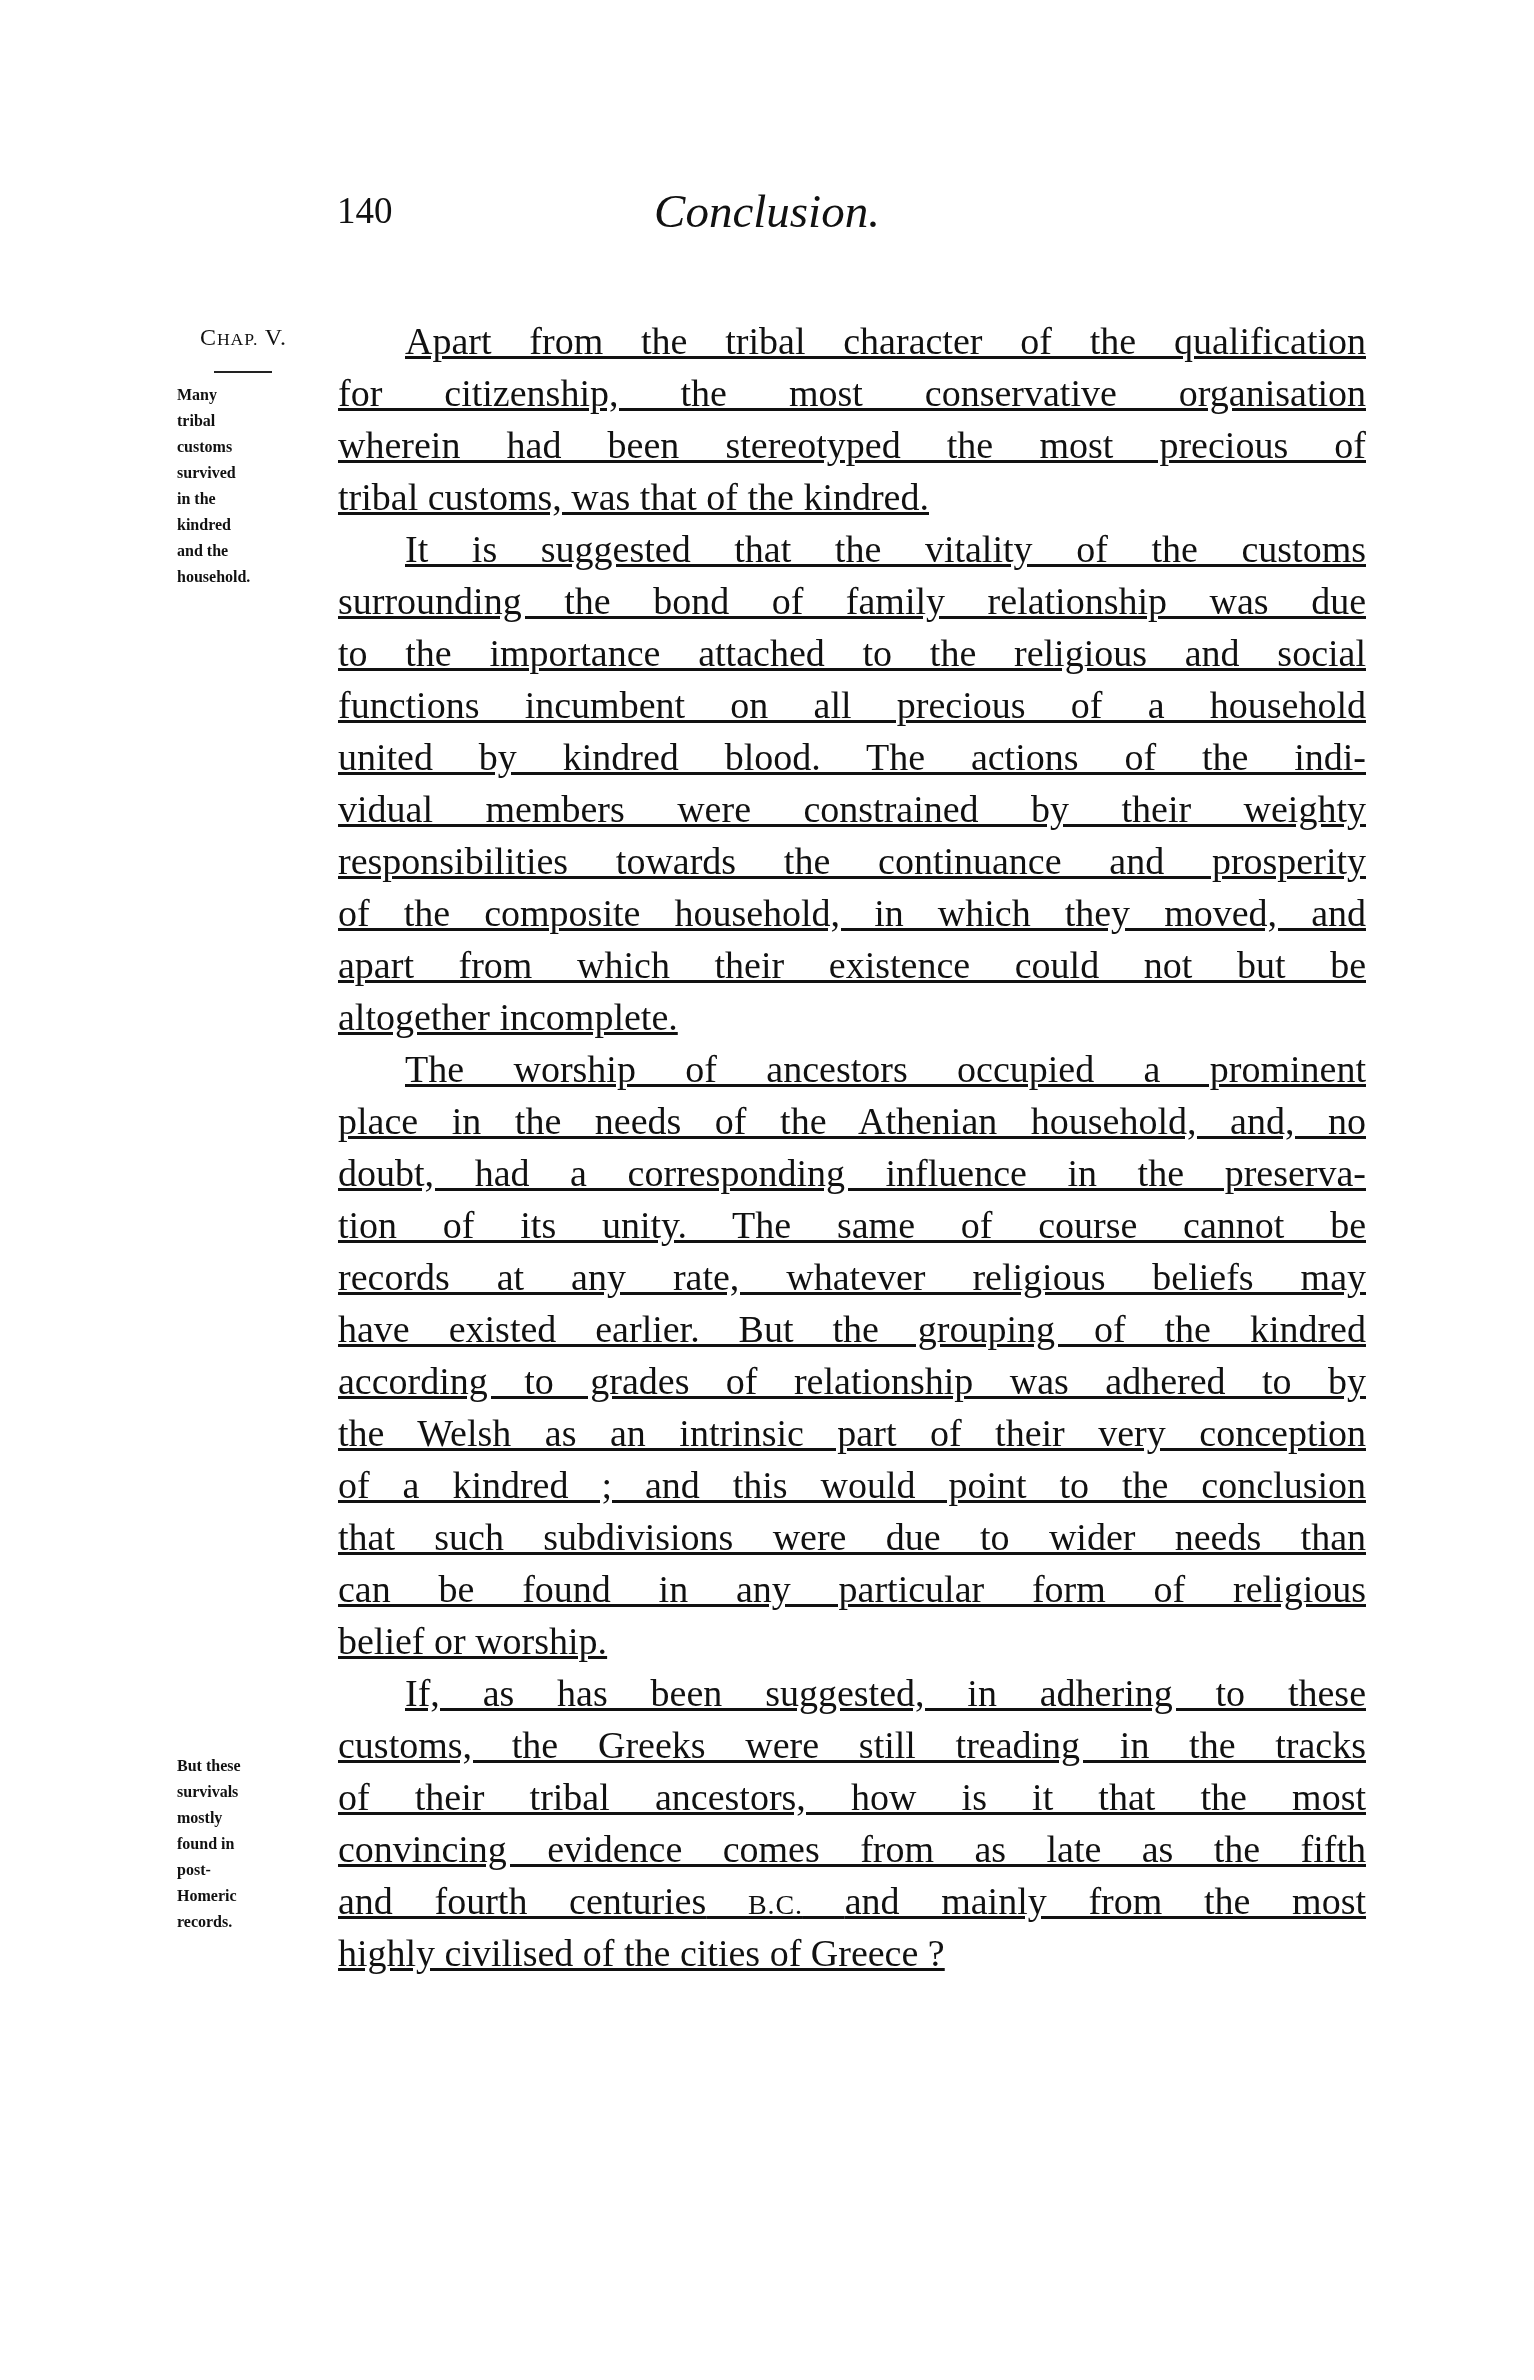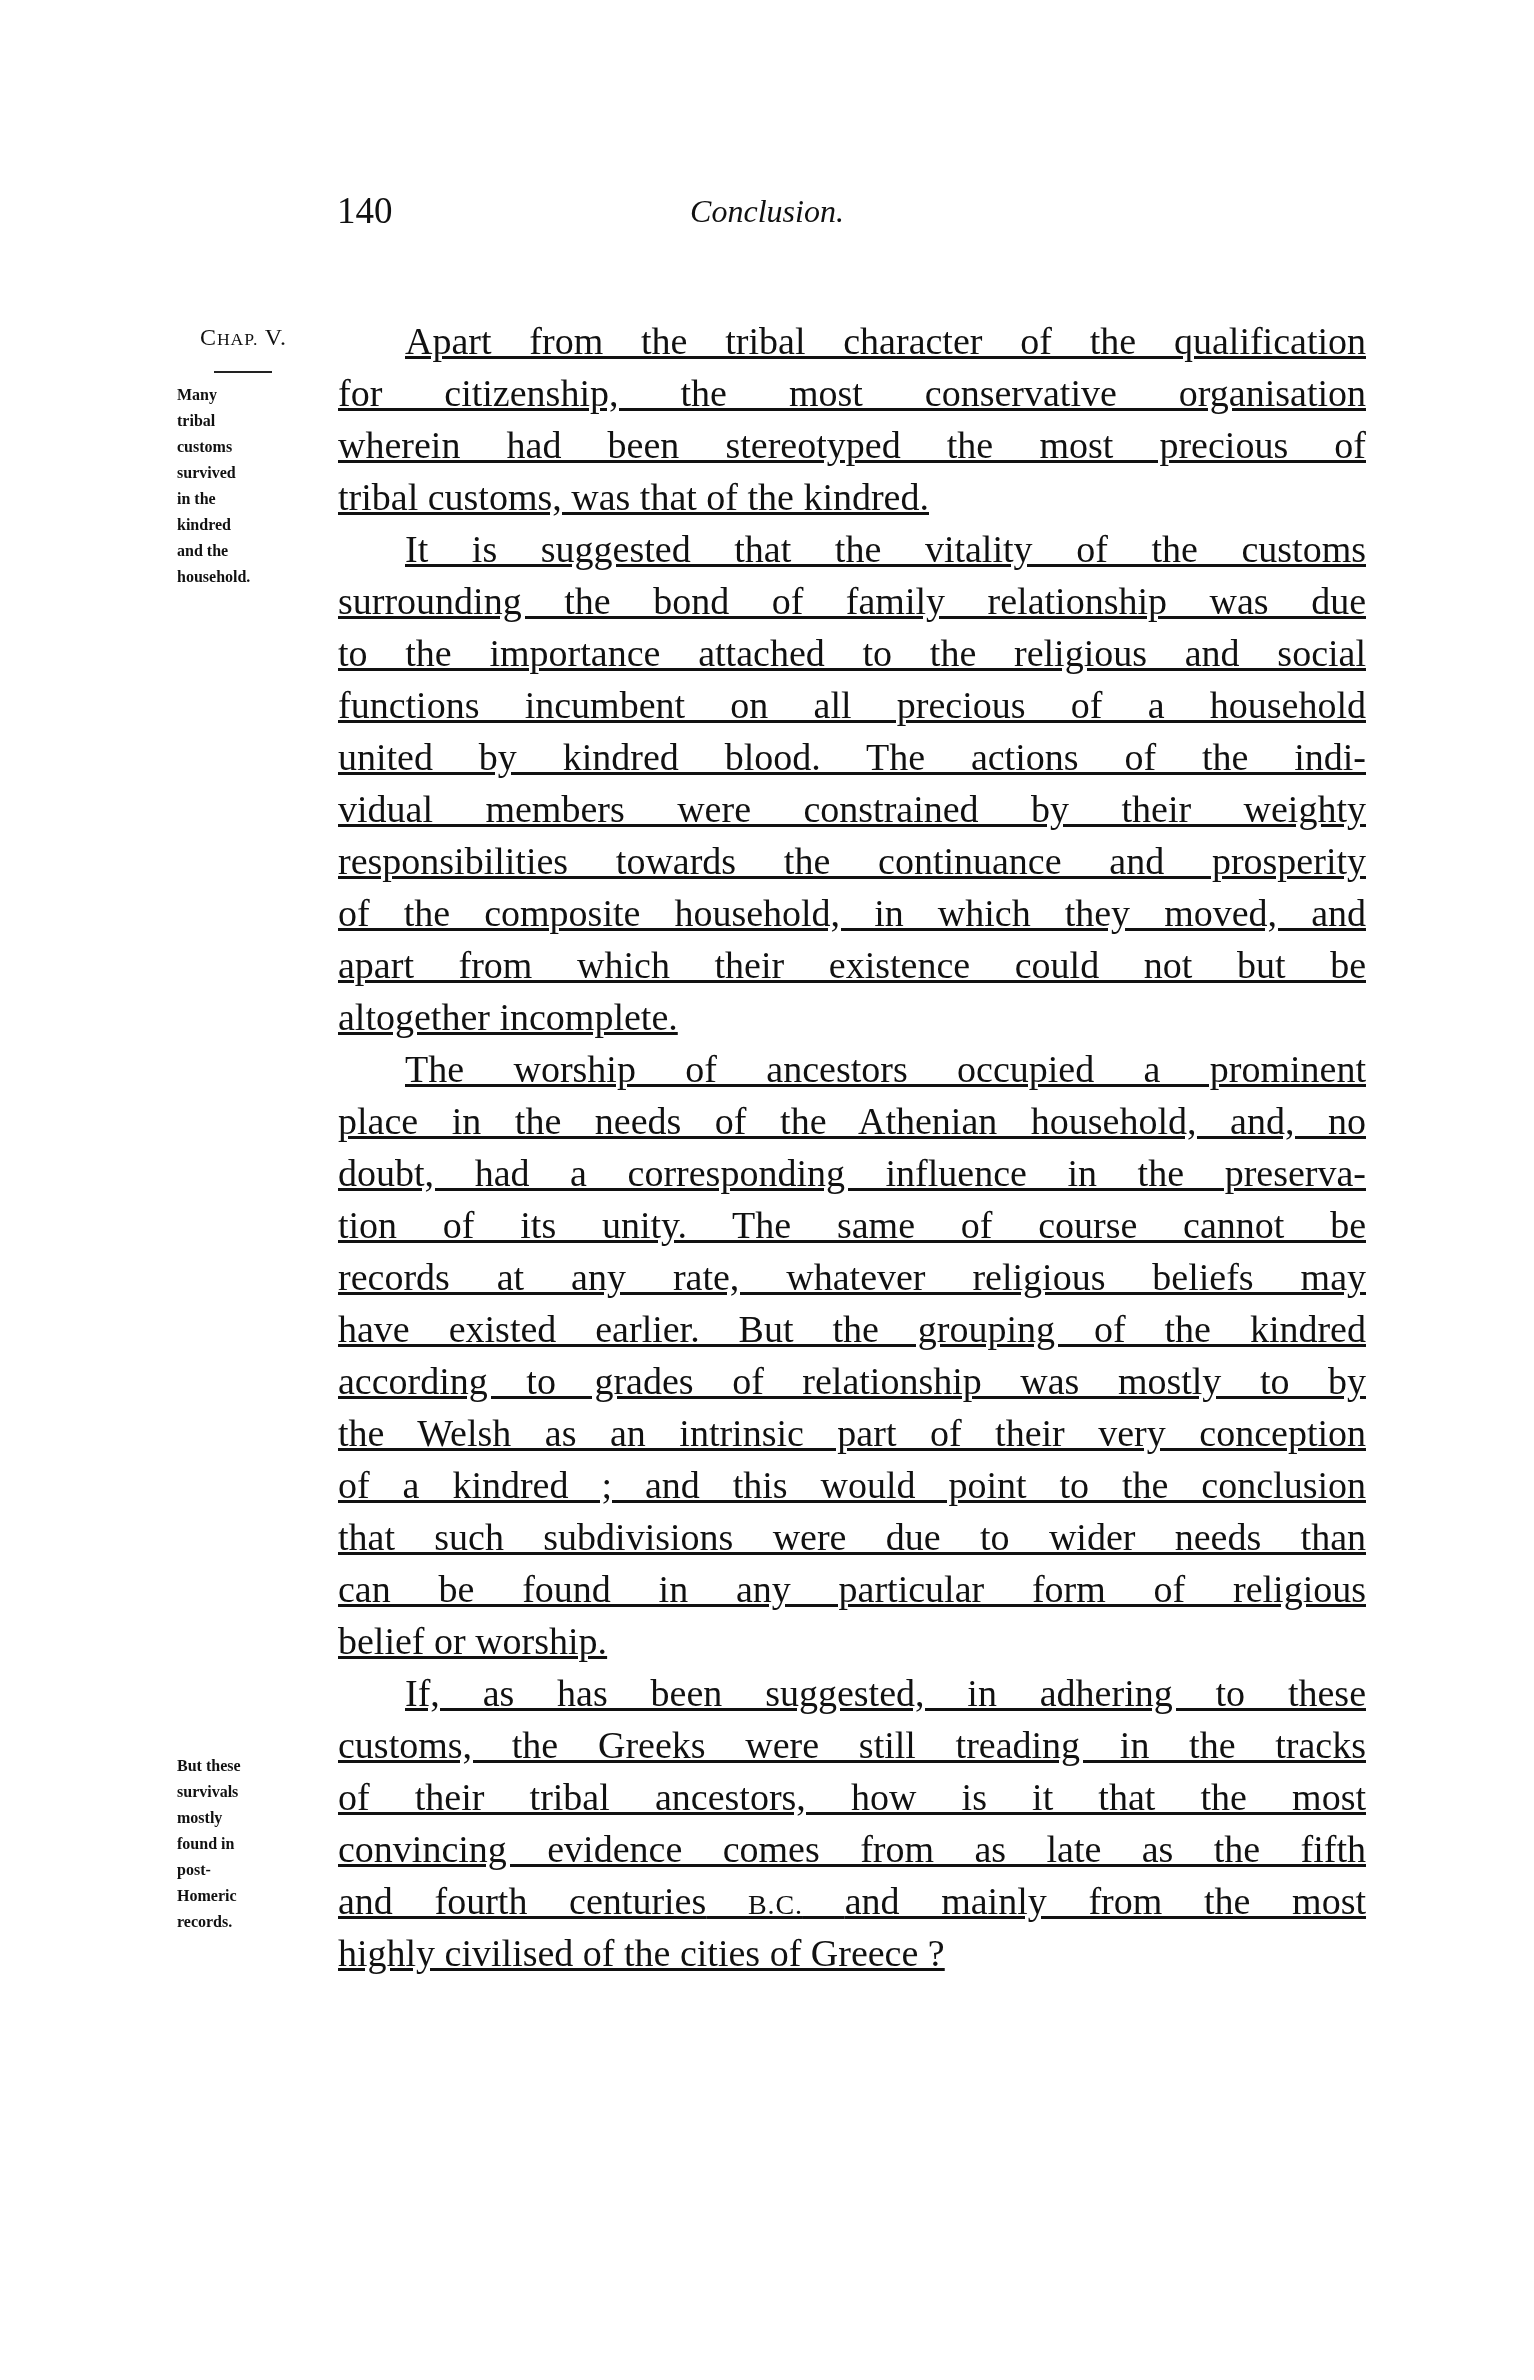--- a/index.html
+++ b/index.html
@@ -1,21 +1,21 @@
 <!DOCTYPE html>
 <html style="font-size:15px"><head>
   <meta charset="utf-8">
   <style>
     html, body { margin: 0; padding: 0; background: #ffffff; }
     body { width: 1534px; height: 2381px; position: relative; overflow: hidden;
            font-family: "Liberation Serif", "DejaVu Serif", serif; color: #111; }
     .header { position: absolute; top: 183px; left: 0; width: 1534px; height: 56px; }
     .page-num { position: absolute; left: 337px; top: 0; font-size: 37px; line-height: 56px; }
     .running-title { position: absolute; left: 0; width: 1534px; top: 0; text-align: center;
-                     font-style: italic; font-size: 32px; line-height: 56px; box-sizing: border-box; }
+                     font-style: italic; font-size: 47px; line-height: 56px; box-sizing: border-box; }
     .body-col { position: absolute; left: 338px; width: 1028px; top: 315px; }
     .line { font-size: 38px; line-height: 52px; height: 52px; white-space: nowrap;
             text-align: justify; text-align-last: justify; text-decoration: underline; }
     .line.indent { padding-left: 67px; }
     .line.last { text-align-last: left; }
     .margin-col { position: absolute; left: 177px; width: 149px; }
     .chap { position: absolute; left: 200px; top: 319px; font-size: 24px; line-height: 37px; letter-spacing: 0.9px; }
     .chap .sc { font-size: 17.7px; }
     .rule { position: absolute; left: 214px; top: 371px; width: 58px; height: 1.9px; background: #222; }
     .note { font-size: 16px; line-height: 26px; font-weight: bold; white-space: nowrap; }
@@ -69,21 +69,21 @@
   <div class="line">responsibilities towards the continuance and prosperity</div>
   <div class="line">of the composite household, in which they moved, and</div>
   <div class="line">apart from which their existence could not but be</div>
   <div class="line last">altogether incomplete.</div>
   <div class="line indent">The worship of ancestors occupied a prominent</div>
   <div class="line">place in the needs of the Athenian household, and, no</div>
   <div class="line">doubt, had a corresponding influence in the preserva-</div>
   <div class="line">tion of its unity. The same of course cannot be</div>
   <div class="line">records at any rate, whatever religious beliefs may</div>
   <div class="line">have existed earlier. But the grouping of the kindred</div>
-  <div class="line">according to grades of relationship was mostly to by</div>
+  <div class="line">according to grades of relationship was adhered to by</div>
   <div class="line">the Welsh as an intrinsic part of their very conception</div>
   <div class="line">of a kindred ; and this would point to the conclusion</div>
   <div class="line">that such subdivisions were due to wider needs than</div>
   <div class="line">can be found in any particular form of religious</div>
   <div class="line last">belief or worship.</div>
   <div class="line indent">If, as has been suggested, in adhering to these</div>
   <div class="line">customs, the Greeks were still treading in the tracks</div>
   <div class="line">of their tribal ancestors, how is it that the most</div>
   <div class="line">convincing evidence comes from as late as the fifth</div>
   <div class="line"><span>and fourth centuries</span> <span class="sc-small">B.C.</span> <span>and mainly from the most</span></div>

